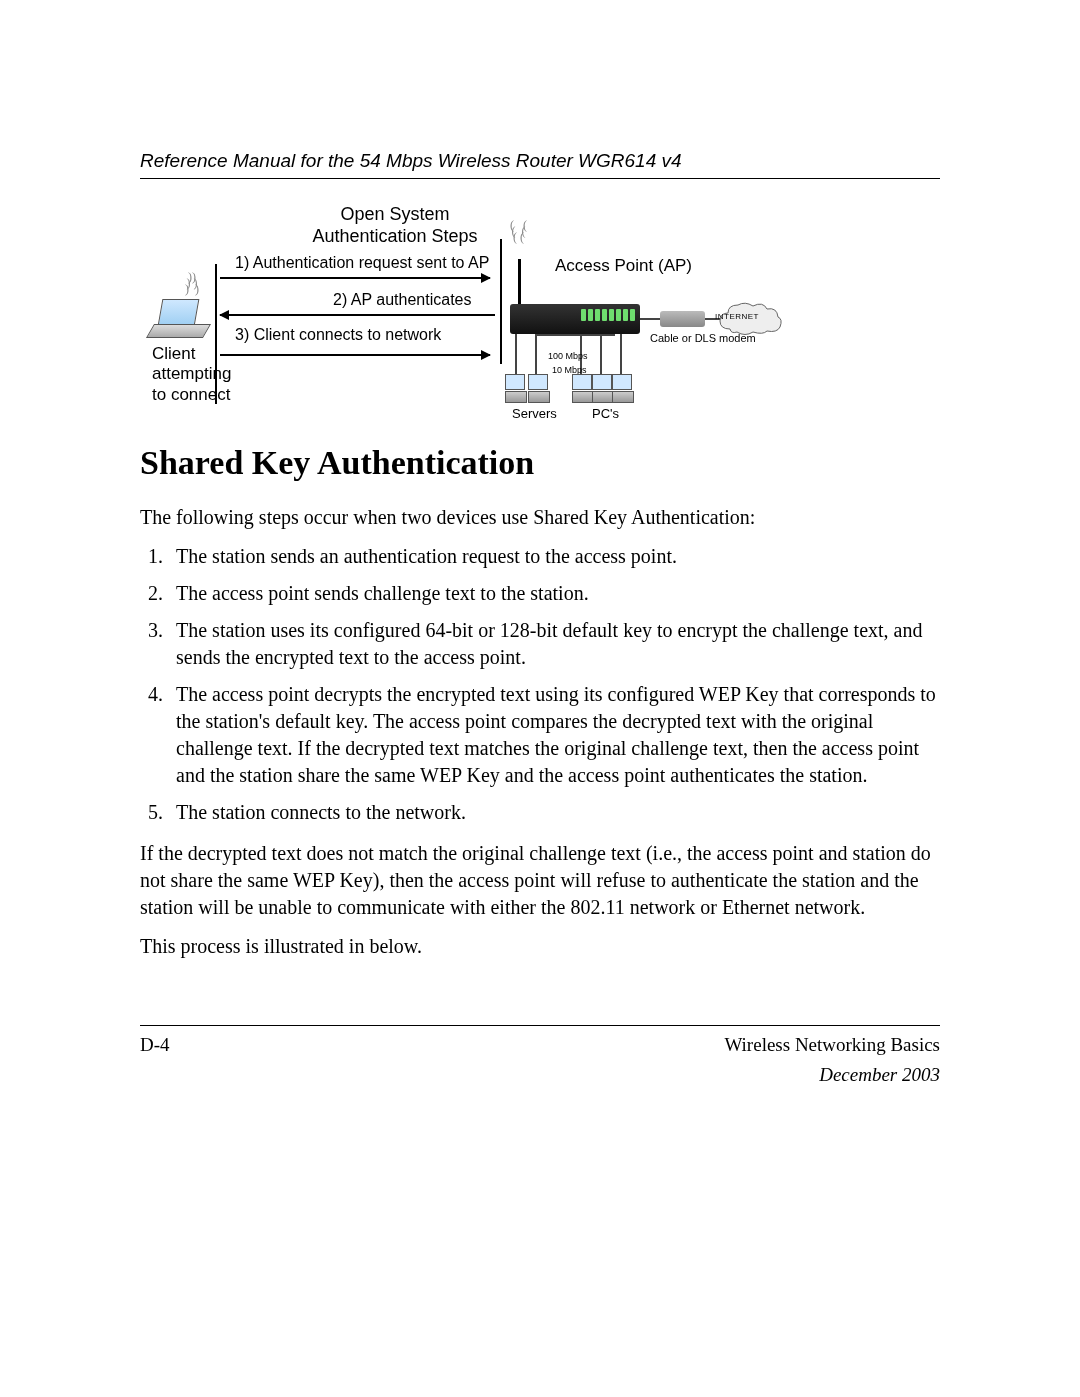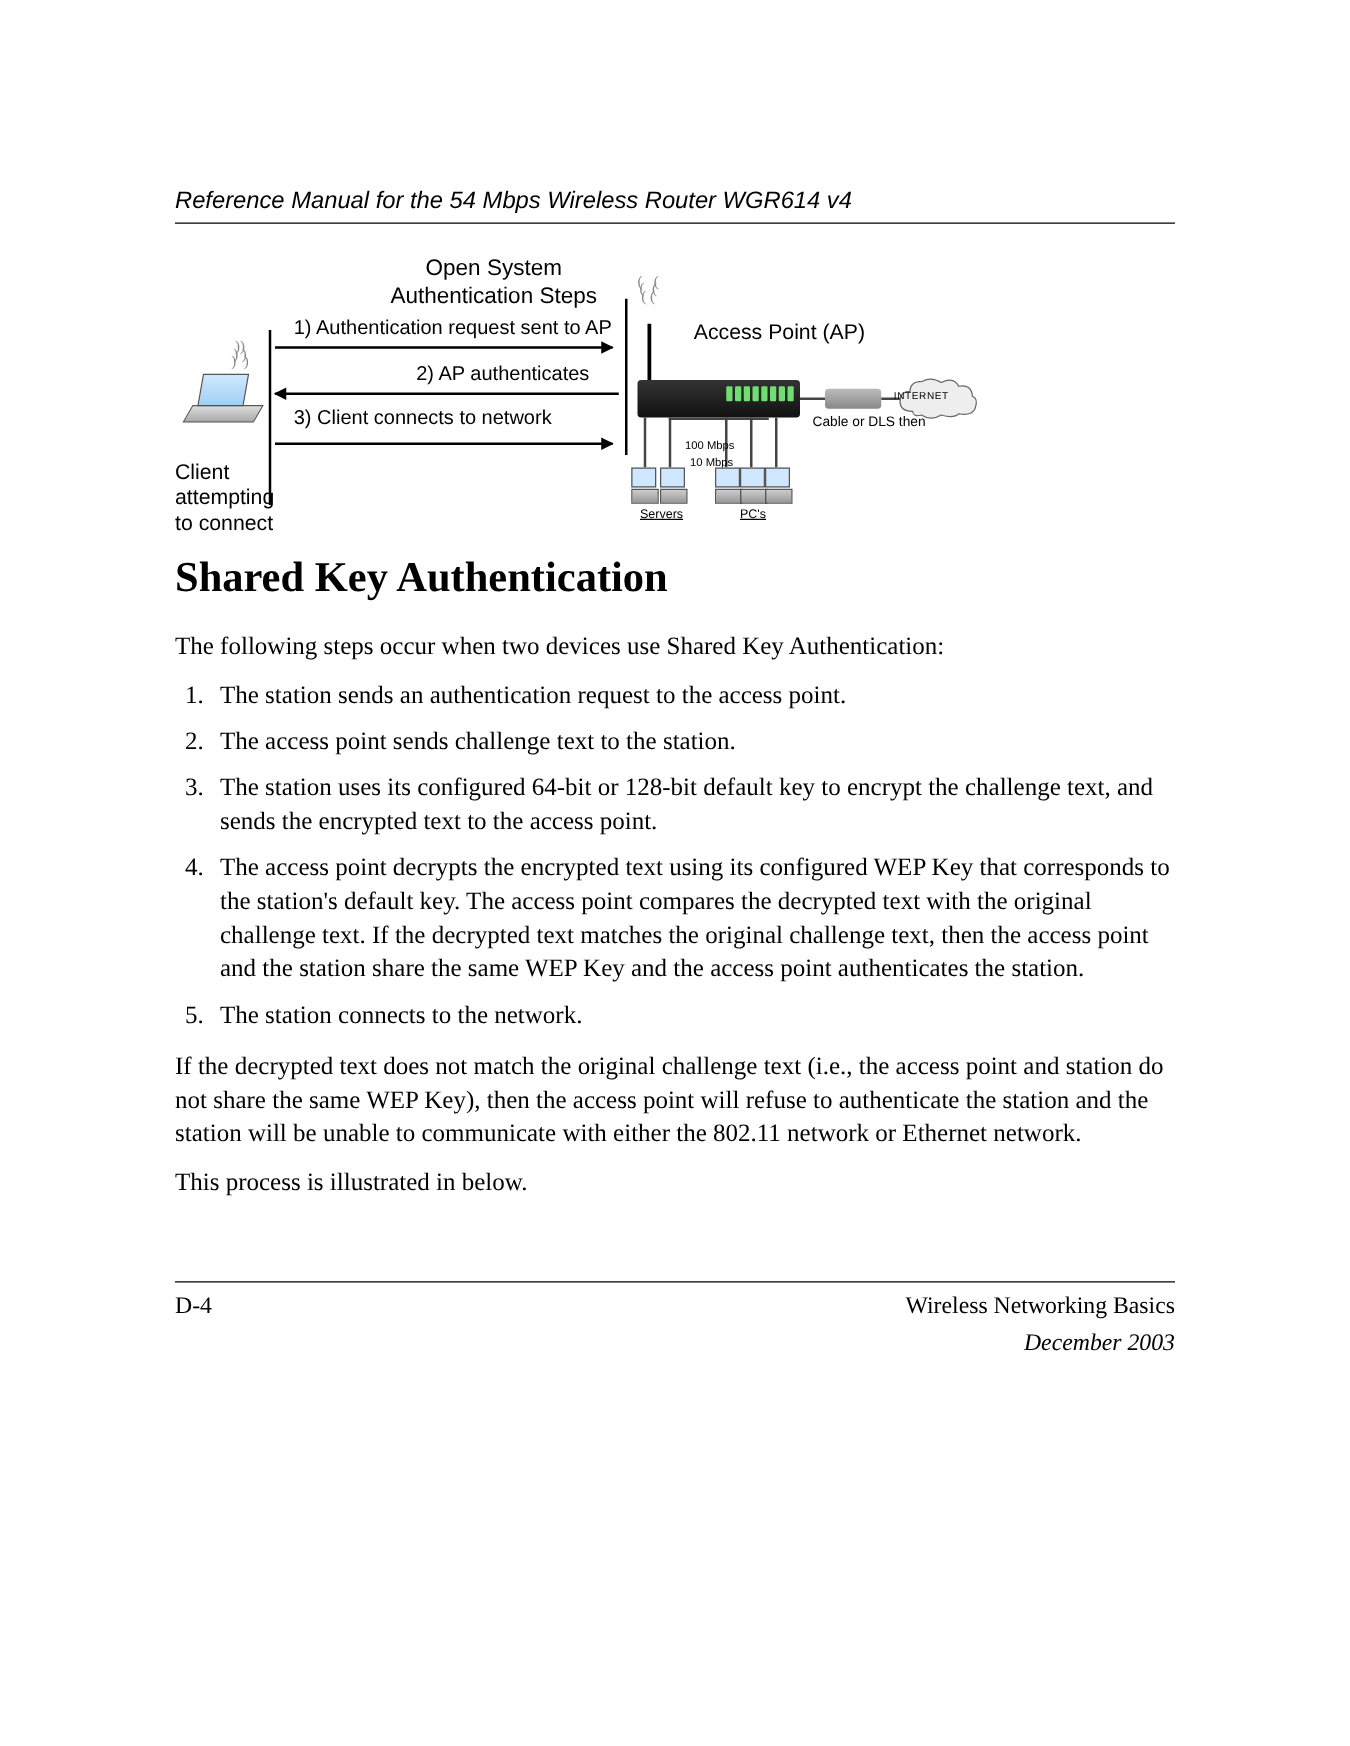--- a/index.html
+++ b/index.html
@@ -187,22 +187,21 @@
   }
   .dev .box {
     width: 20px; height: 10px;
     background: linear-gradient(#ccc,#999);
     border: 1px solid #555;
     margin-top: 1px;
   }
   .dev-label {
     position: absolute;
     font-family: Arial, Helvetica, sans-serif;
-    font-size: 10px;
-    text-decoration: underline;
+    font-size: 13px;
   }
   .speed-label {
     position: absolute;
     font-family: Arial, Helvetica, sans-serif;
     font-size: 9px;
     line-height: 1;
   }
   .figure-caption {
     font-family: Arial, Helvetica, sans-serif;
     font-weight: bold;
@@ -278,40 +277,40 @@
     <div class="arrow-left" style="left:80px; top:110px; width:275px;"></div>
 
     <div class="fig-step" style="left:95px; top:122px;">3) Client connects to network</div>
     <div class="arrow-right" style="left:80px; top:150px; width:270px;"></div>
 
     <div class="wifi-arcs" style="left:45px; top:70px;">))<br>) )<br>)&nbsp; )</div>
     <div class="laptop">
       <div class="screen"></div>
       <div class="base"></div>
     </div>
-    <div class="client-label" style="left:0px; top:140px; width:90px;margin-top:24px;">Client attempting to connect</div>
+    <div class="client-label" style="left:12px; top:140px; width:90px;">Client attempting to connect</div>
 
     <div class="wifi-arcs" style="left:370px; top:20px; transform:rotate(180deg);">) )<br>)&nbsp; )<br>)&nbsp;&nbsp; )</div>
     <div class="ap-label" style="left:415px; top:52px;">Access Point (AP)</div>
     <div class="router">
       <div class="leds">
           <span></span>
           <span></span>
           <span></span>
           <span></span>
           <span></span>
           <span></span>
           <span></span>
           <span></span>
         </div>
     </div>
 
     <div class="lan-line" style="left:500px; top:114px; width:20px; height:2px;"></div>
     <div class="modem"></div>
-    <div class="modem-label">Cable or DLS then</div>
+    <div class="modem-label">Cable or DLS modem</div>
     <div class="lan-line" style="left:565px; top:114px; width:15px; height:2px;"></div>
     <div class="cloud">
       <svg viewBox="0 0 70 40">
           <path d="M15 30 Q5 30 5 22 Q5 14 13 14 Q13 6 23 6 Q30 2 38 7 Q48 2 52 10 Q62 8 63 18 Q68 20 65 28 Q62 34 52 32 Q48 36 38 33 Q30 38 22 33 Q16 35 15 30 Z" fill="#eee" stroke="#666" stroke-width="1"></path>
         </svg>
       <div class="txt">INTERNET</div>
     </div>
 
     <div class="lan-line" style="left:395px; top:130px; width:80px; height:1.5px;"></div>
     <div class="lan-line" style="left:375px; top:130px; width:1.5px; height:40px;"></div>

